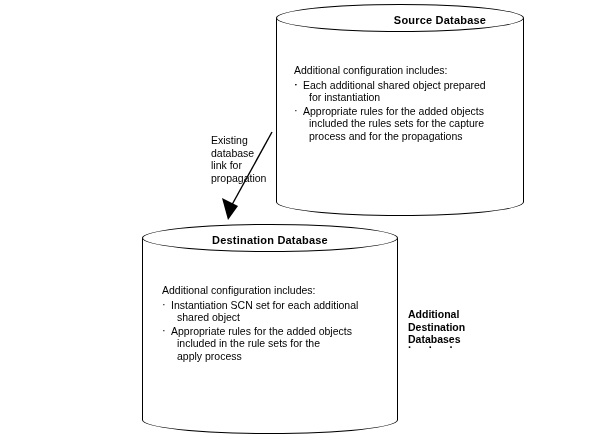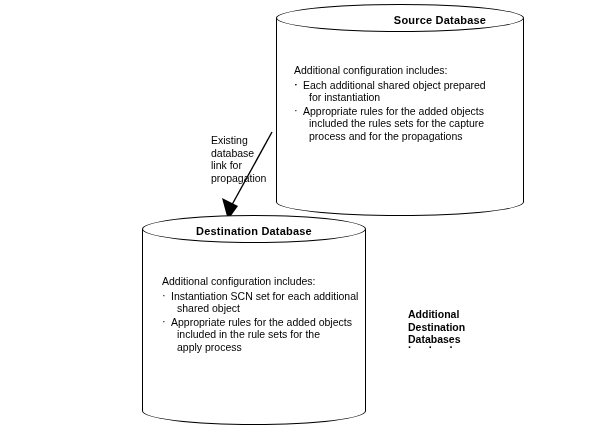--- a/index.html
+++ b/index.html
@@ -103,22 +103,22 @@
     height: 212px;
   }
   #source-db .cyl-body { height: 184px; }
   #source-db .cyl-bottom { top: 184px; }
   #source-db .cyl-title { top: 10px; margin-left: 40px; }
   #source-db .cyl-content { left: 18px; top: 48px; width: 216px; }
 
   
   #dest-db {
     left: 142px;
-    top: 215px;
-    width: 224px;
+    top: 224px;
+    width: 256px;
     height: 210px;
   }
   #dest-db .cyl-body { height: 182px; }
   #dest-db .cyl-bottom { top: 182px; }
   #dest-db .cyl-title { top: 10px; }
   #dest-db .cyl-content { left: 20px; top: 48px; width: 214px; }
 
   
   #link-arrow {
     position: absolute;

